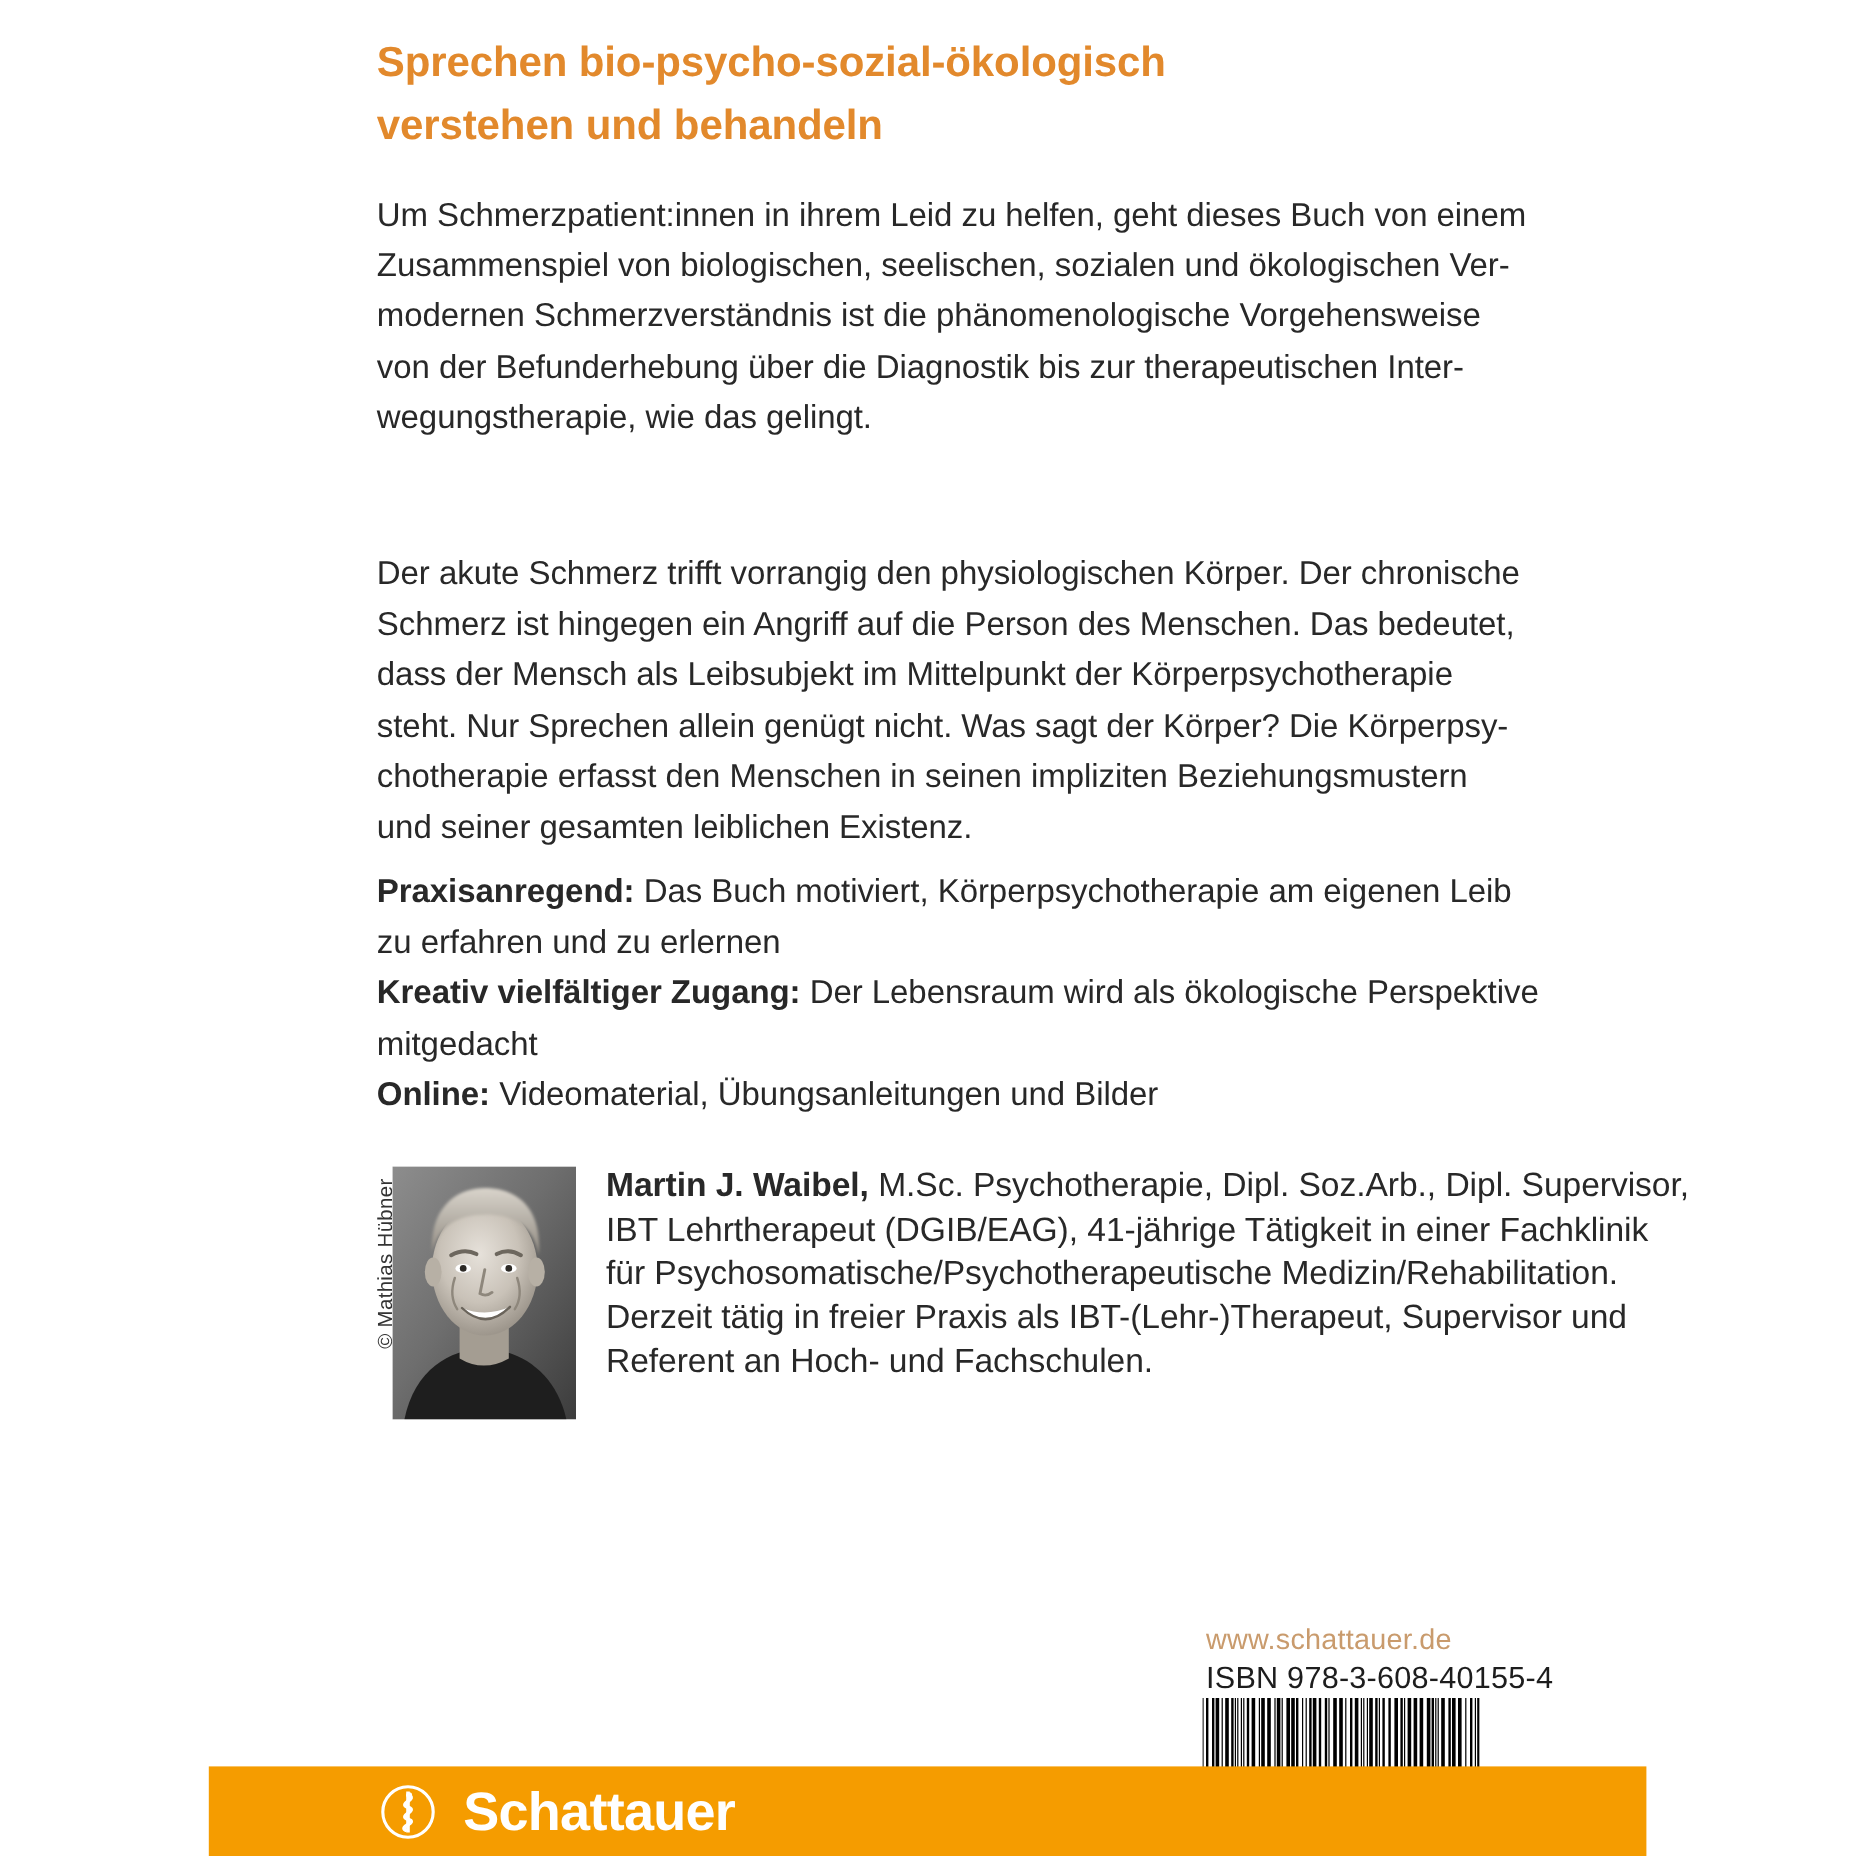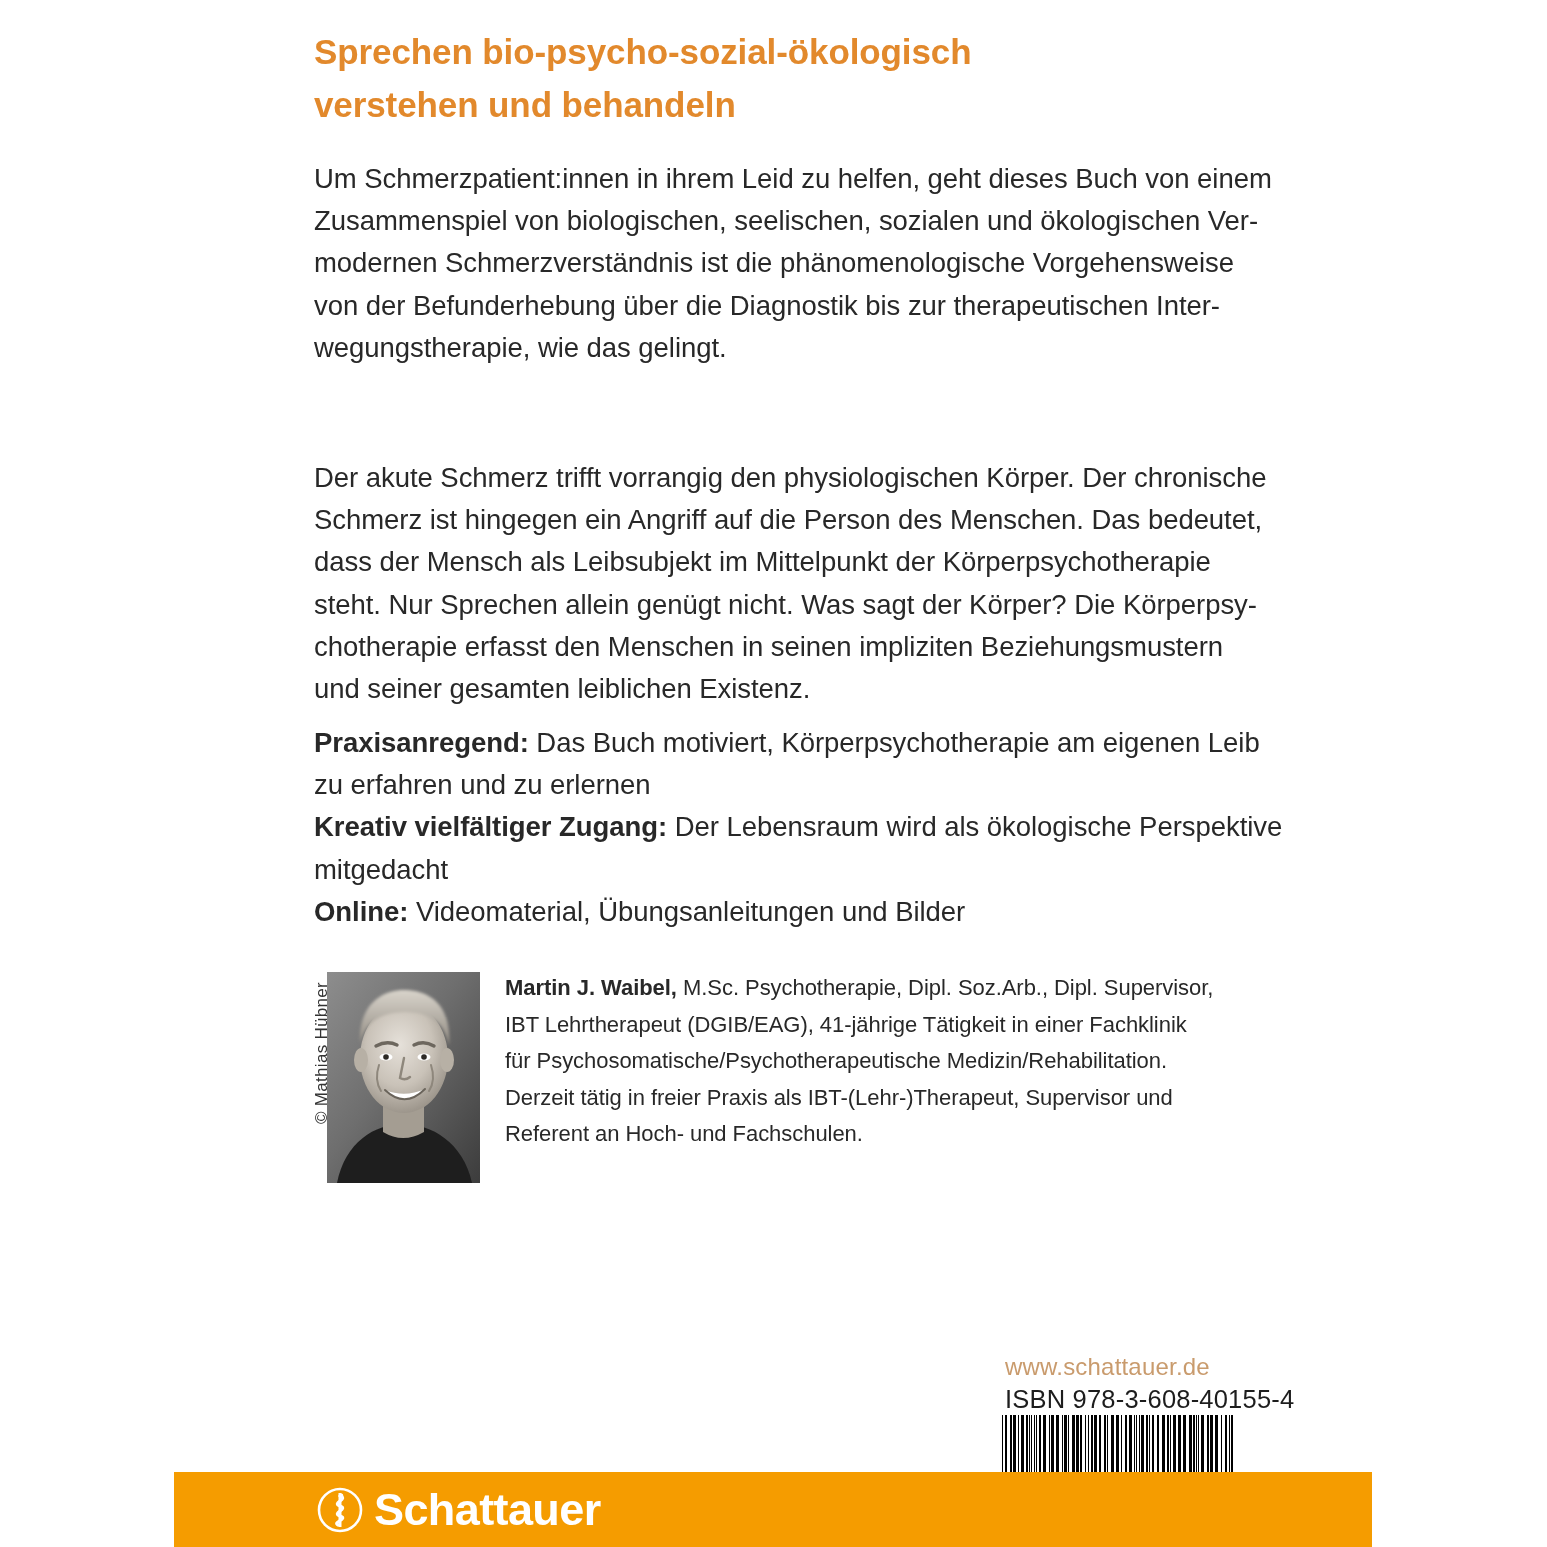--- a/index.html
+++ b/index.html
@@ -102,21 +102,21 @@
     overflow: hidden;
     background: #cfcfcf;
   }
   .author-photo svg { display: block; }
   .author-bio {
     position: absolute;
     left: 215px;
     top: 5px;
     width: 745px;
     color: #282828;
-    font-size: 22px;
+    font-size: 28px;
     line-height: 36.5px;
     letter-spacing: -0.05px;
   }
   .author-bio .pline {
     display: block;
     white-space: nowrap;
   }
   .author-bio b { font-weight: bold; }
 
   
@@ -156,21 +156,21 @@
     height: 75px;
     background: #f59c00;
   }
   .publisher-logo {
     position: absolute;
     left: 142px;
     top: 10px;
     height: 56px;
     display: flex;
     align-items: center;
-    gap: 10px;
+    gap: 22px;
   }
   .logo-emblem { width: 48px; height: 48px; display: block; }
   .publisher-name {
     color: #ffffff;
     font-size: 45px;
     font-weight: bold;
     letter-spacing: -0.6px;
     line-height: 48px;
   }
 </style>

